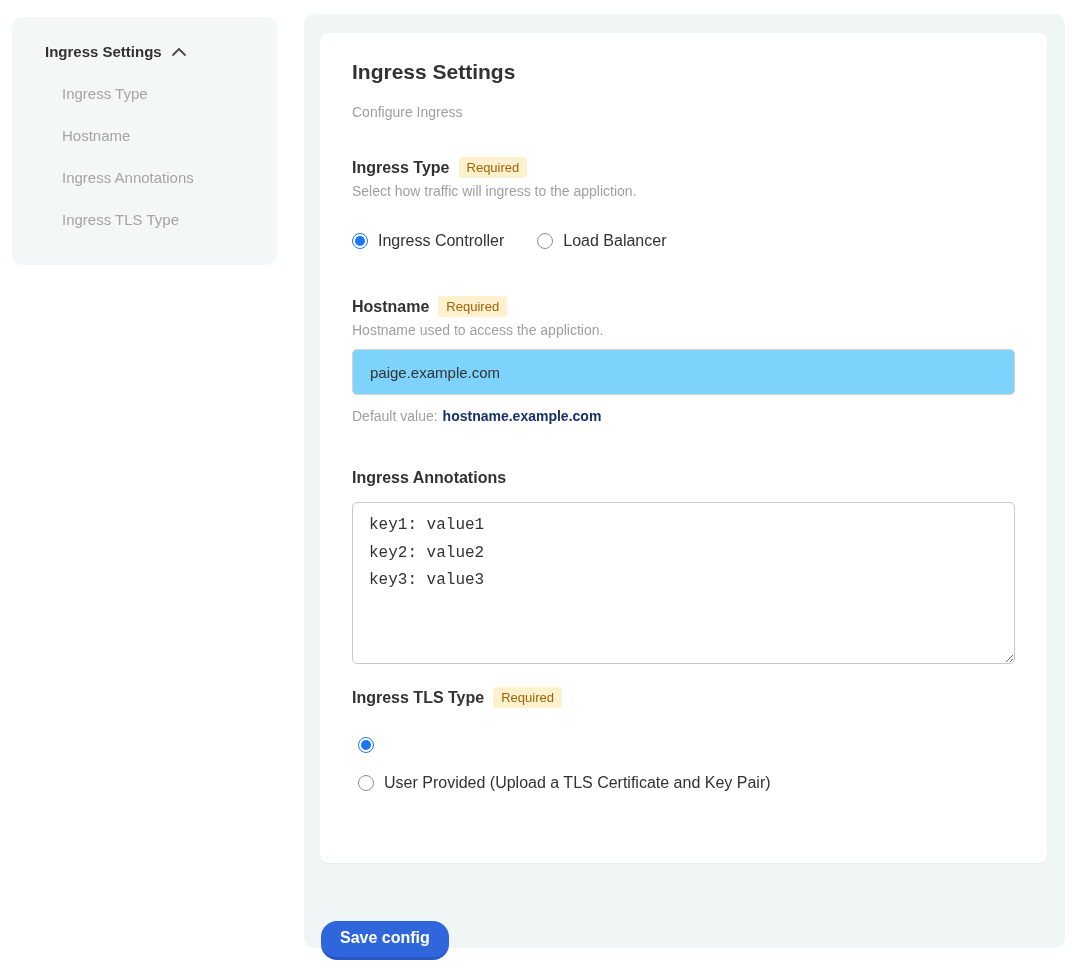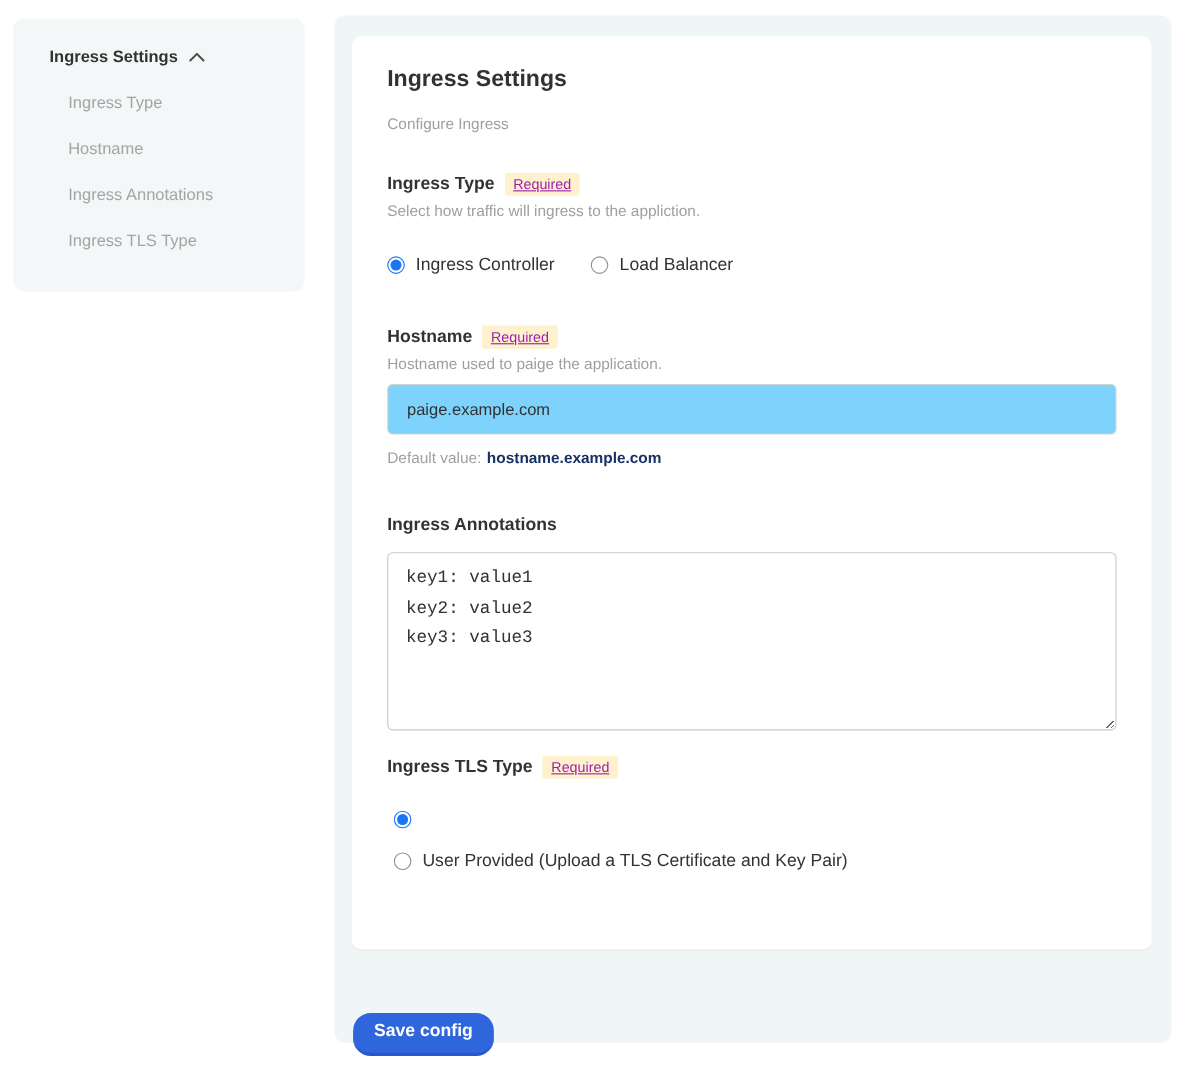--- a/index.html
+++ b/index.html
@@ -67,26 +67,25 @@
   }
 
   .label-row { display: flex; align-items: center; }
   .field-label {
     font-size: 16px; font-weight: 700; line-height: 19px;
     color: #323232;
   }
   .badge {
     margin-left: 9px;
     background: #fdf2cd;
-    color: #a21caf;
+    color: #a16207;
     font-size: 13px; line-height: 15px;
     padding: 3px 8px;
     border-radius: 3px;
     white-space: nowrap;
-    text-decoration: underline;
   }
   .help {
     margin: 5px 0 0;
     font-size: 14px; line-height: 17px;
     color: #9f9f9f;
   }
 
   .sec-ingress-type .label-row { margin-top: 36px; }
   .sec-hostname .label-row     { margin-top: 44px; }
   .sec-annotations .label-row  { margin-top: 43px; }
@@ -212,21 +211,21 @@
           <span>Load Balancer</span>
         </label>
       </div>
     </section>
 
     <section class="sec-hostname">
       <div class="label-row">
         <span class="field-label">Hostname</span>
         <span class="badge">Required</span>
       </div>
-      <p class="help">Hostname used to paige the application.</p>
+      <p class="help">Hostname used to access the appliction.</p>
       <input class="text-input" type="text" value="paige.example.com" style="">
       <p class="default-line">
         <span>Default value:</span><span class="default-value">hostname.example.com</span>
       </p>
     </section>
 
     <section class="sec-annotations">
       <div class="label-row">
         <span class="field-label">Ingress Annotations</span>
       </div>

